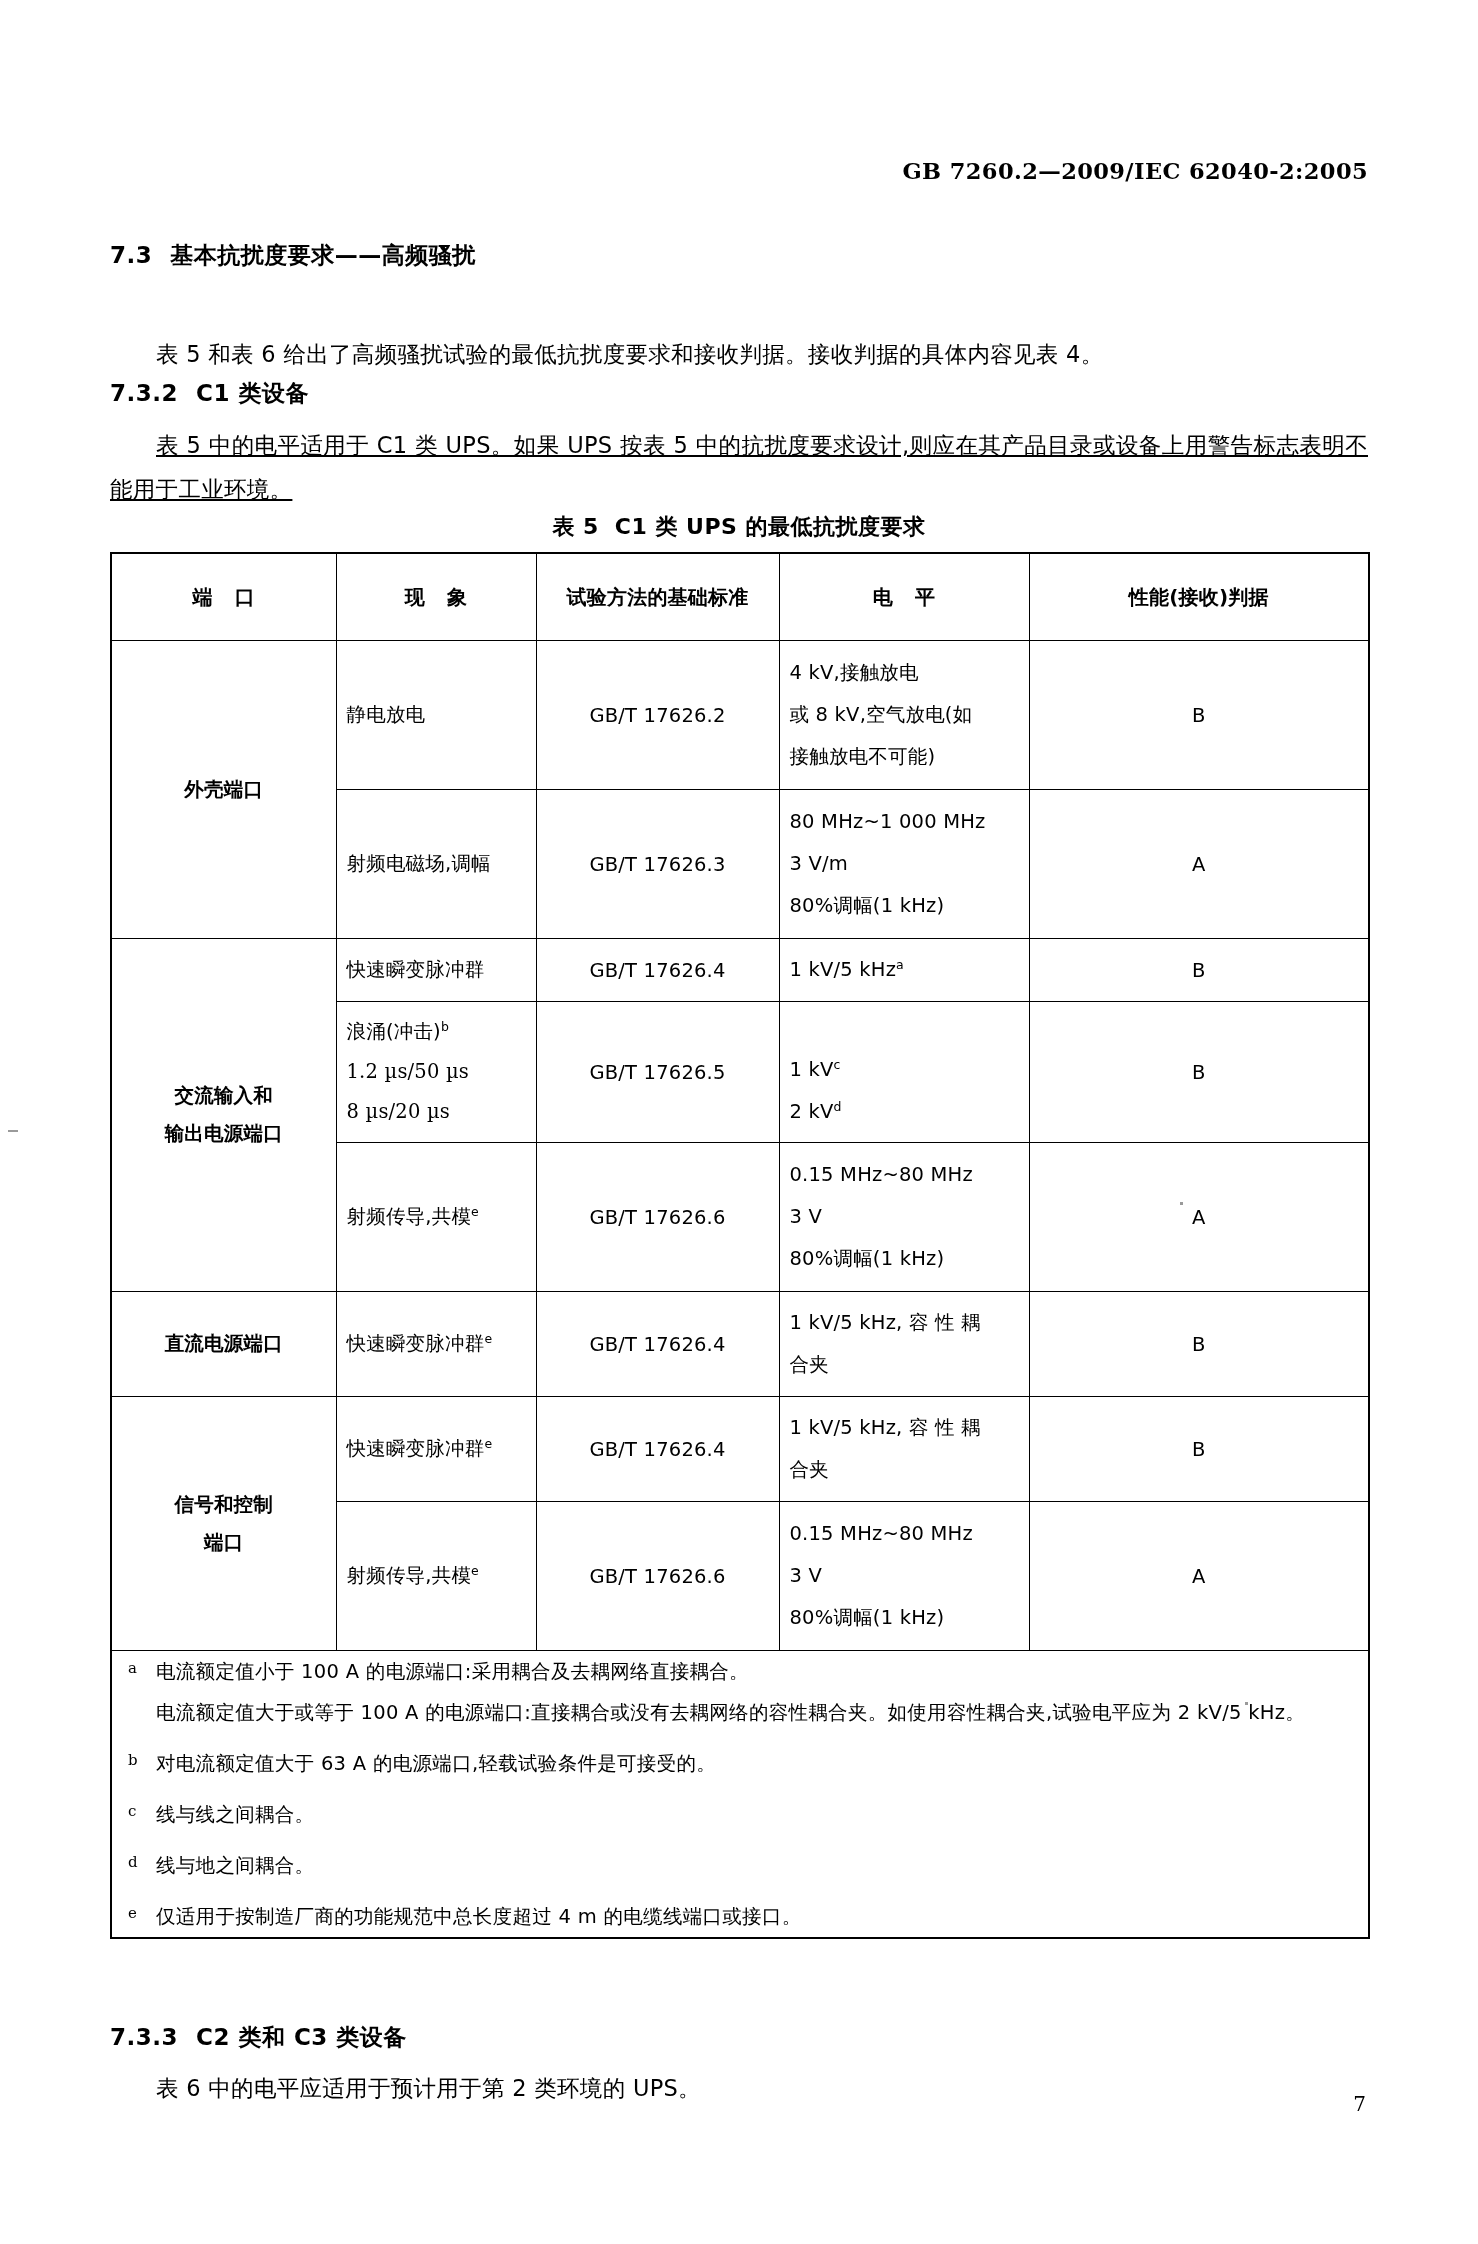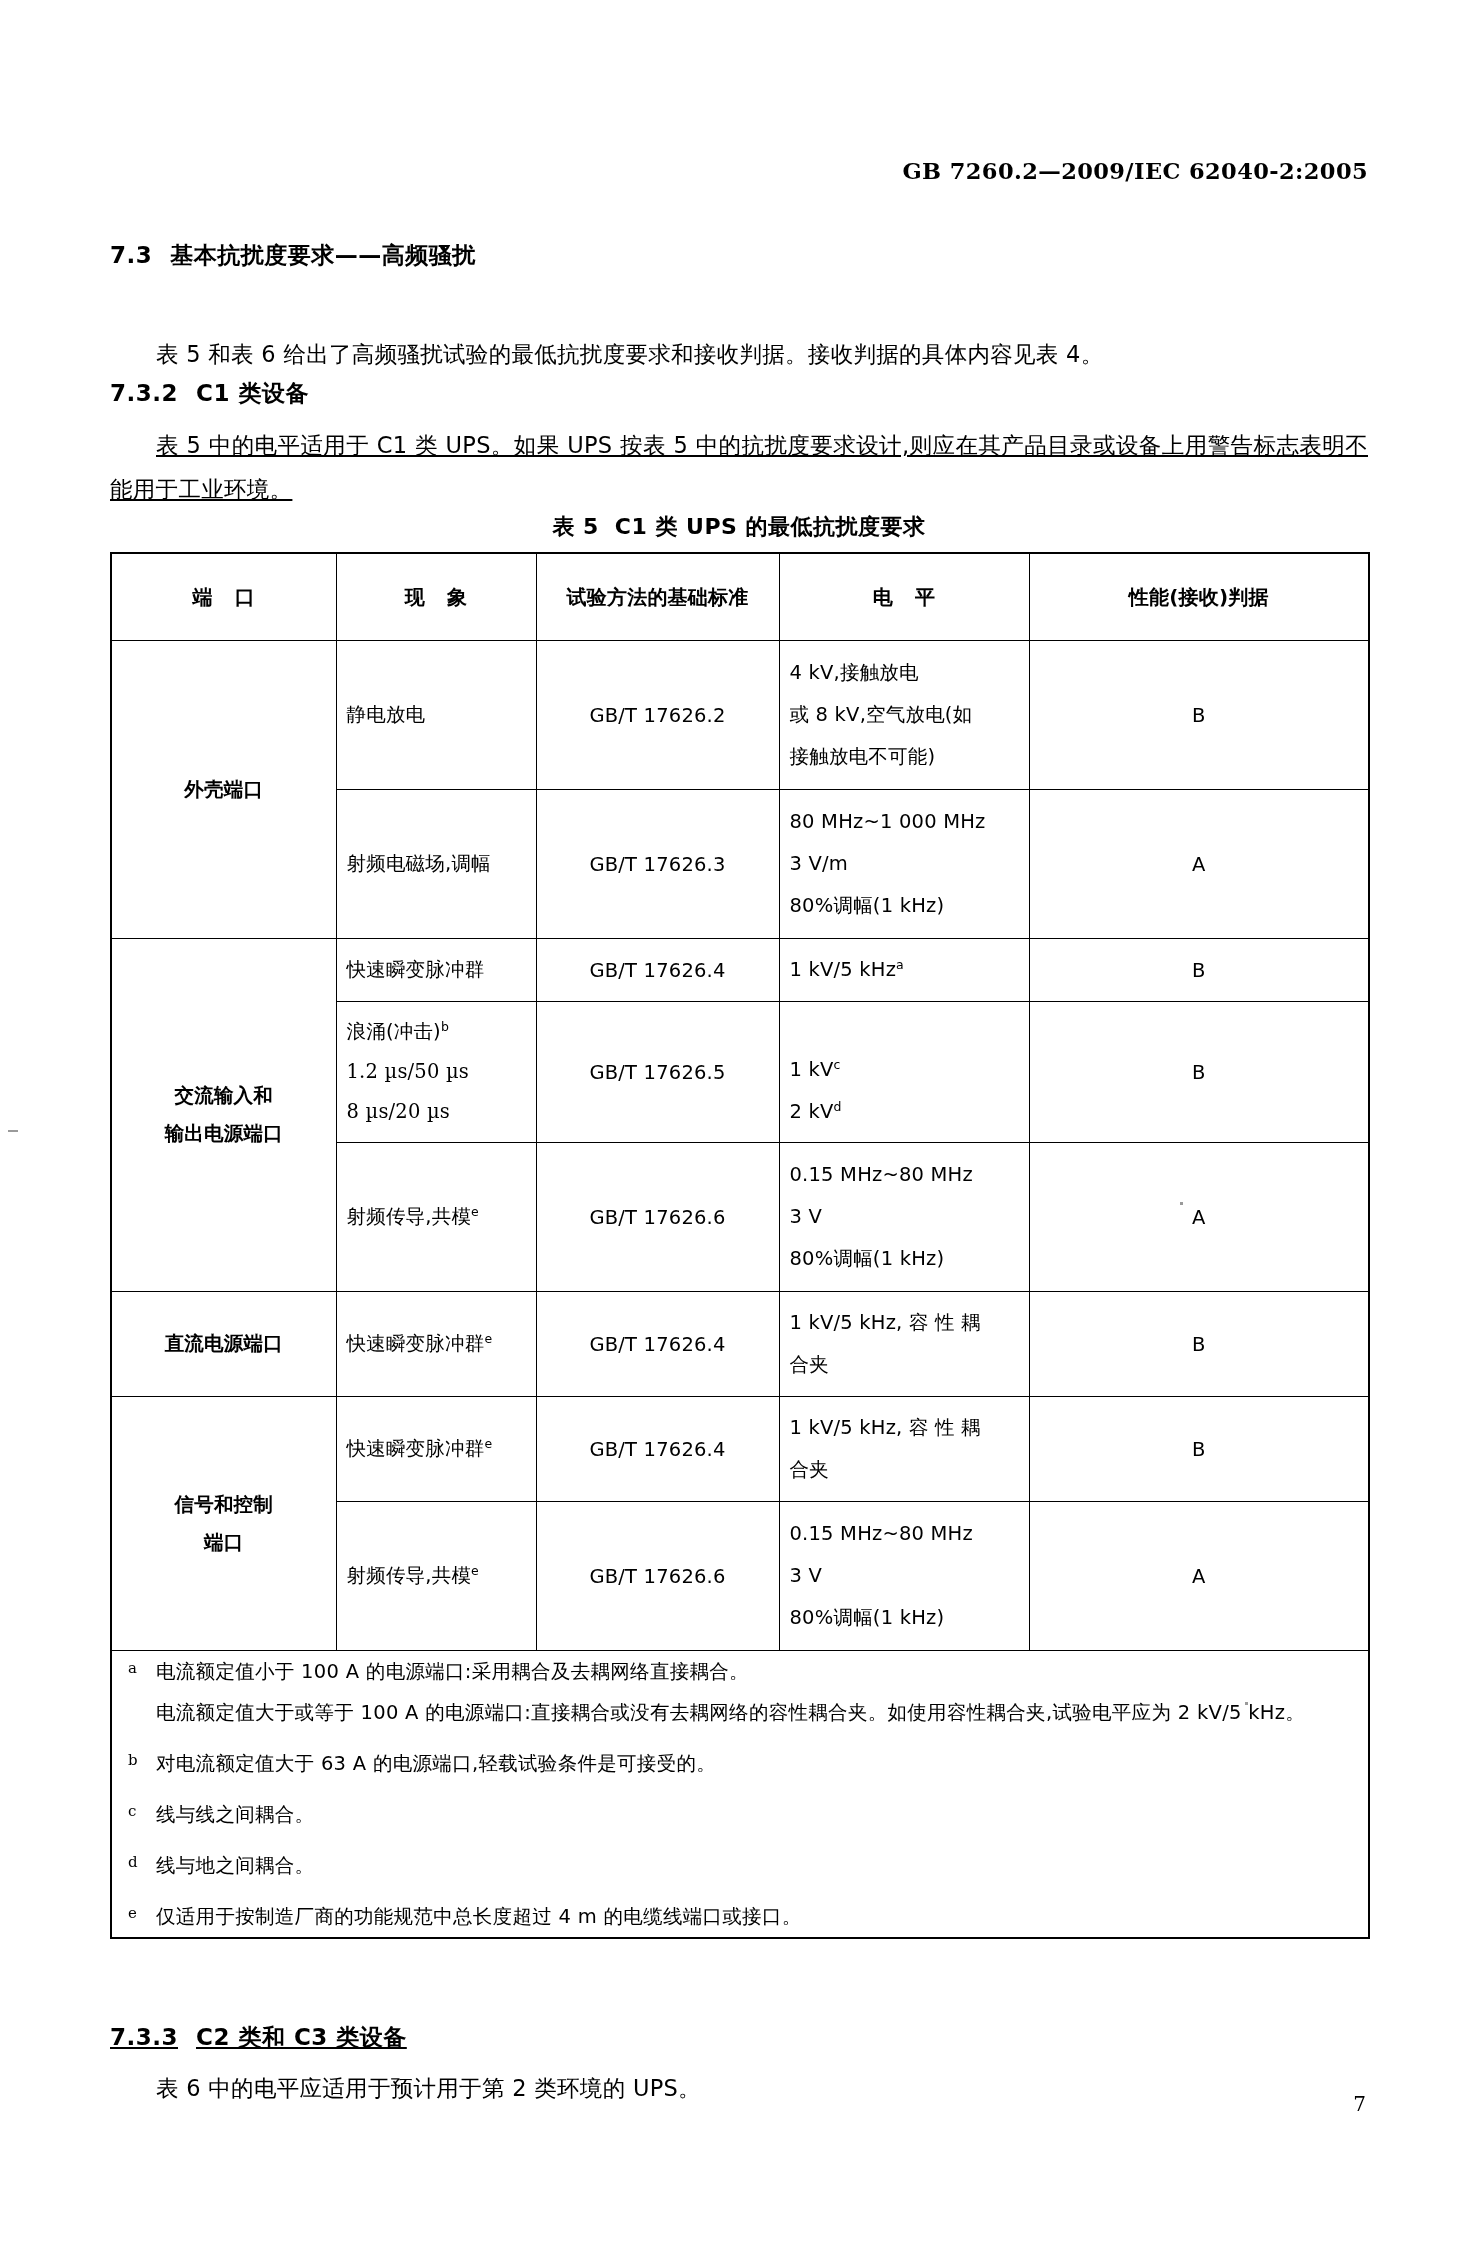--- a/index.html
+++ b/index.html
@@ -369,21 +369,21 @@
               <div class="note">
                 <span class="mark">e</span>
                 <span>仅适用于按制造厂商的功能规范中总长度超过 4 m 的电缆线端口或接口。</span>
               </div>
             </td>
           </tr>
         </tbody>
       </table>
     </div>
 
-    <div class="block" style="top: 2022px; text-decoration: underline;">
+    <div class="block" style="top: 2022px;">
       <div class="h-num">
         <span>7.3.3</span><span class="gap"></span><span>C2 类和 C3 类设备</span>
       </div>
     </div>
 
     <div class="block" style="top: 2066px;">
       <div class="para indent">表 6 中的电平应适用于预计用于第 2 类环境的 UPS。</div>
     </div>
 
     <div class="folio">7</div>

